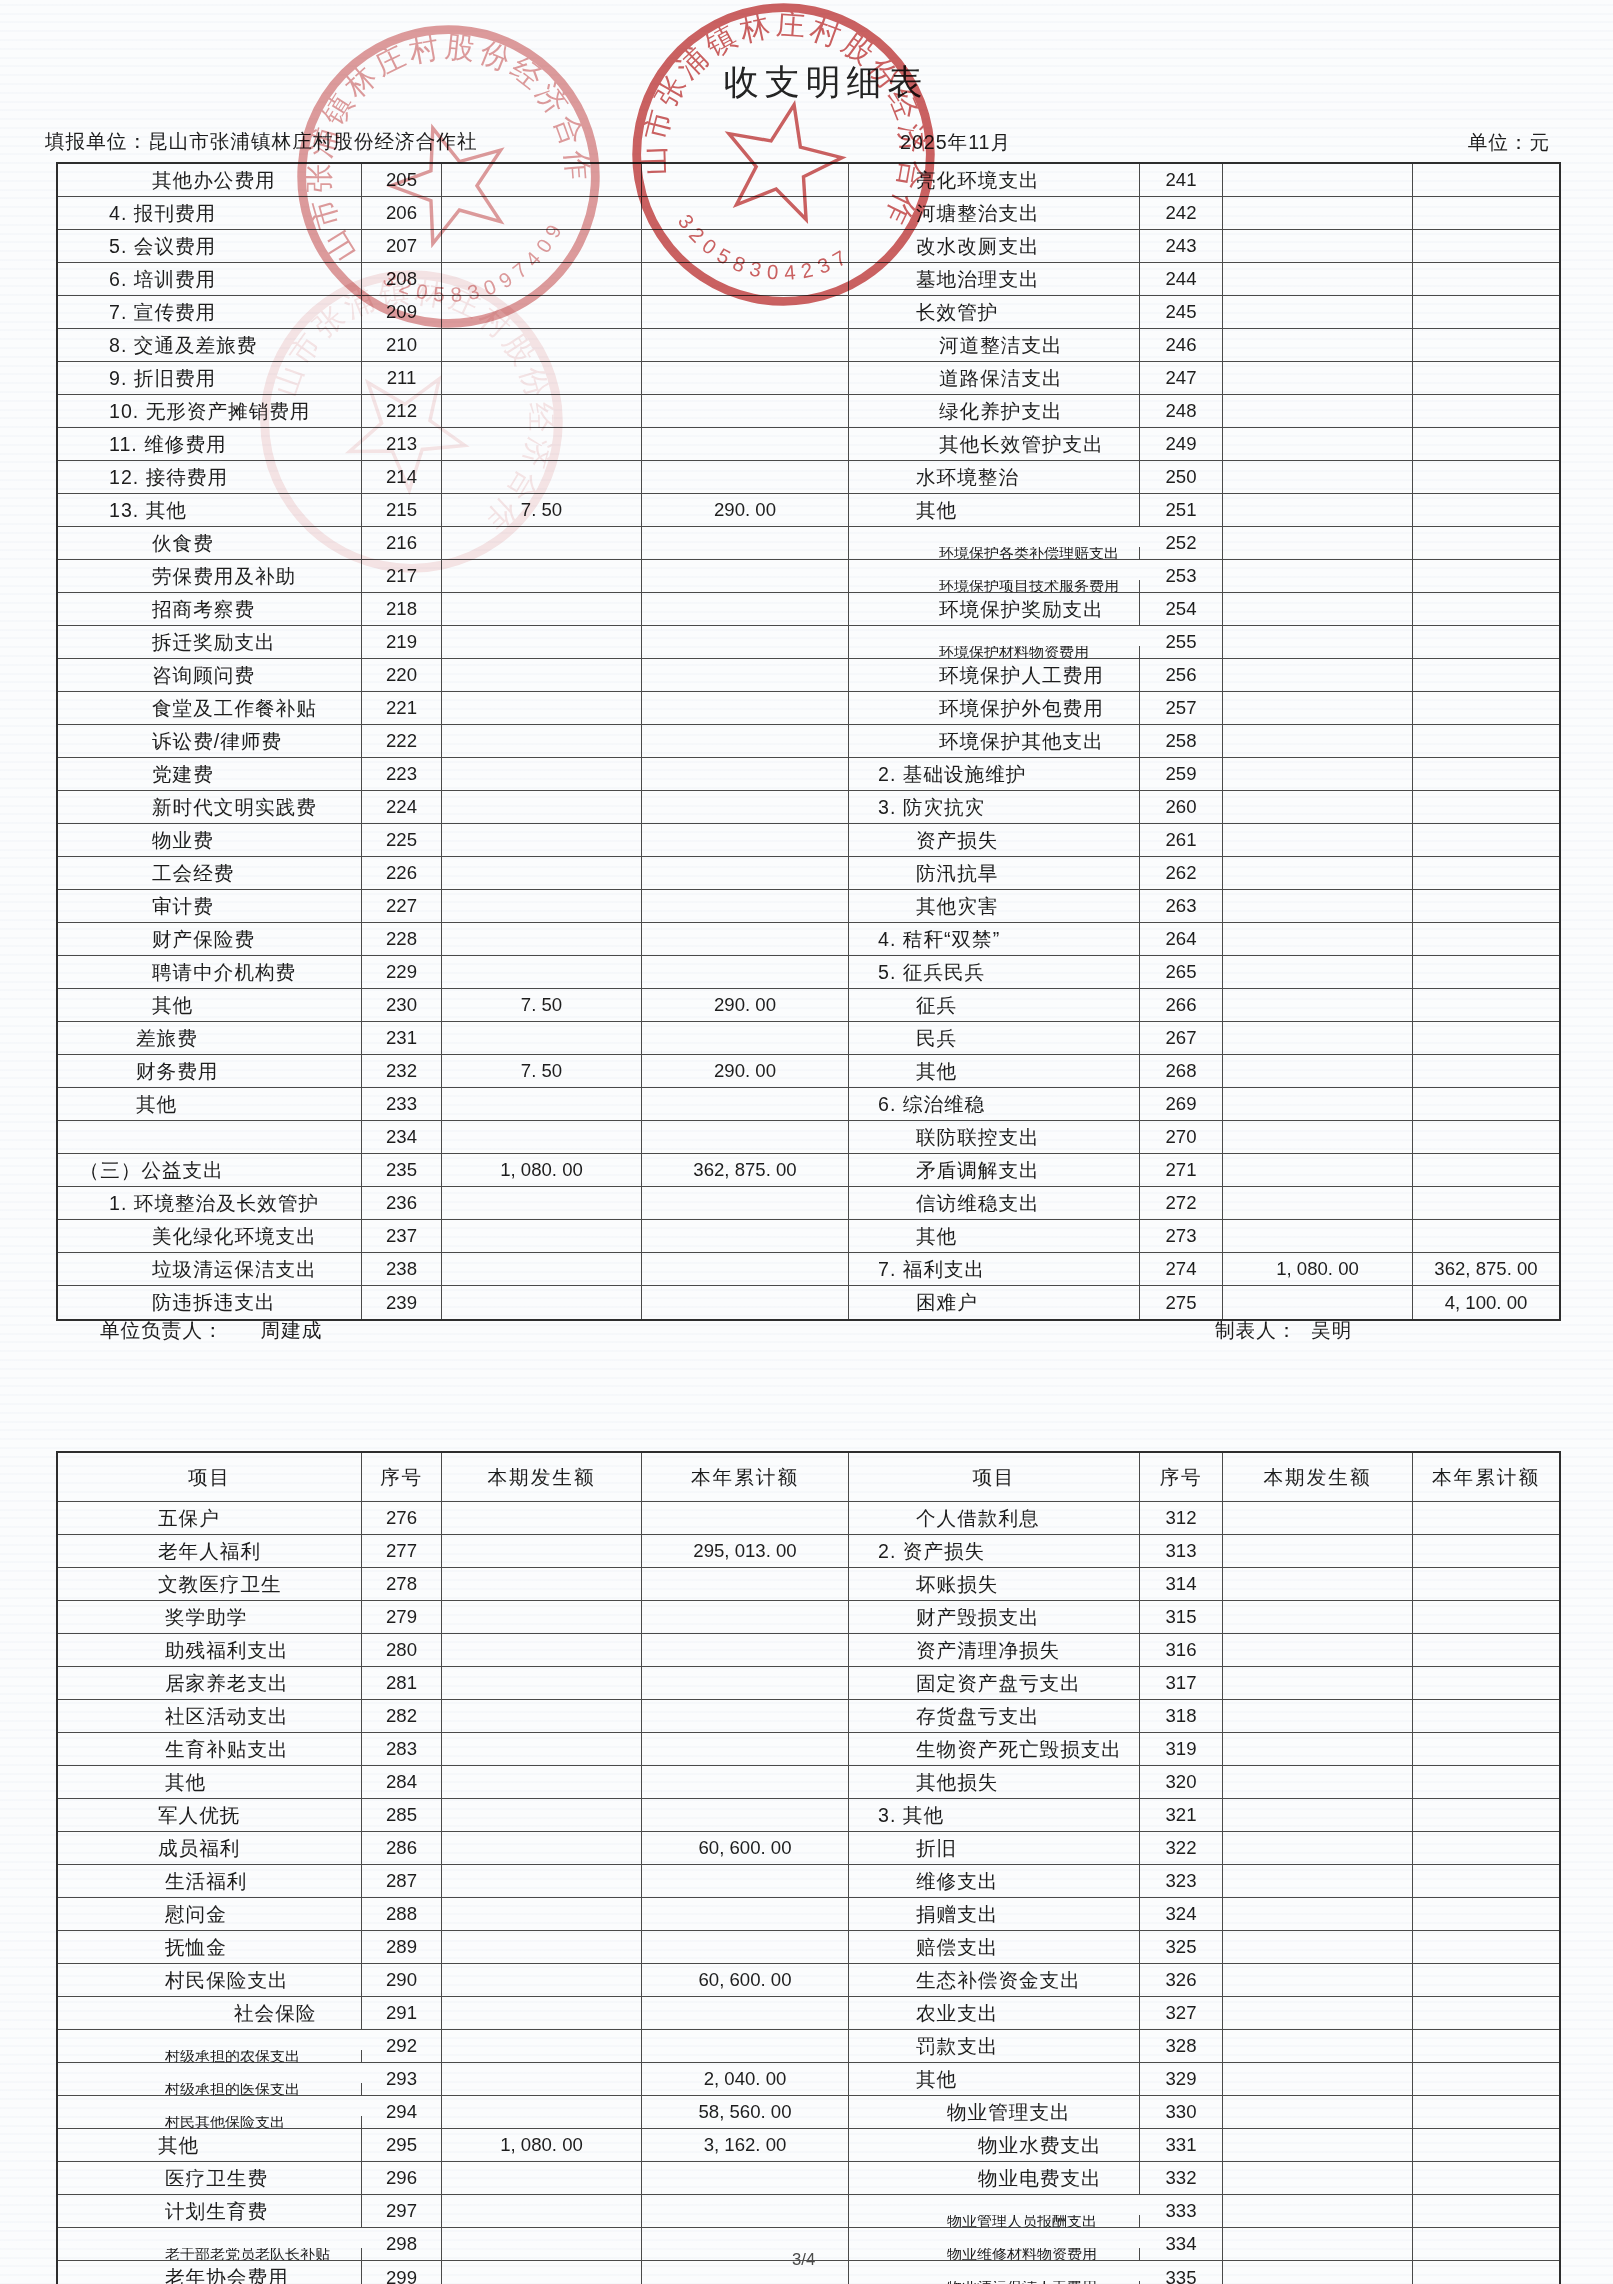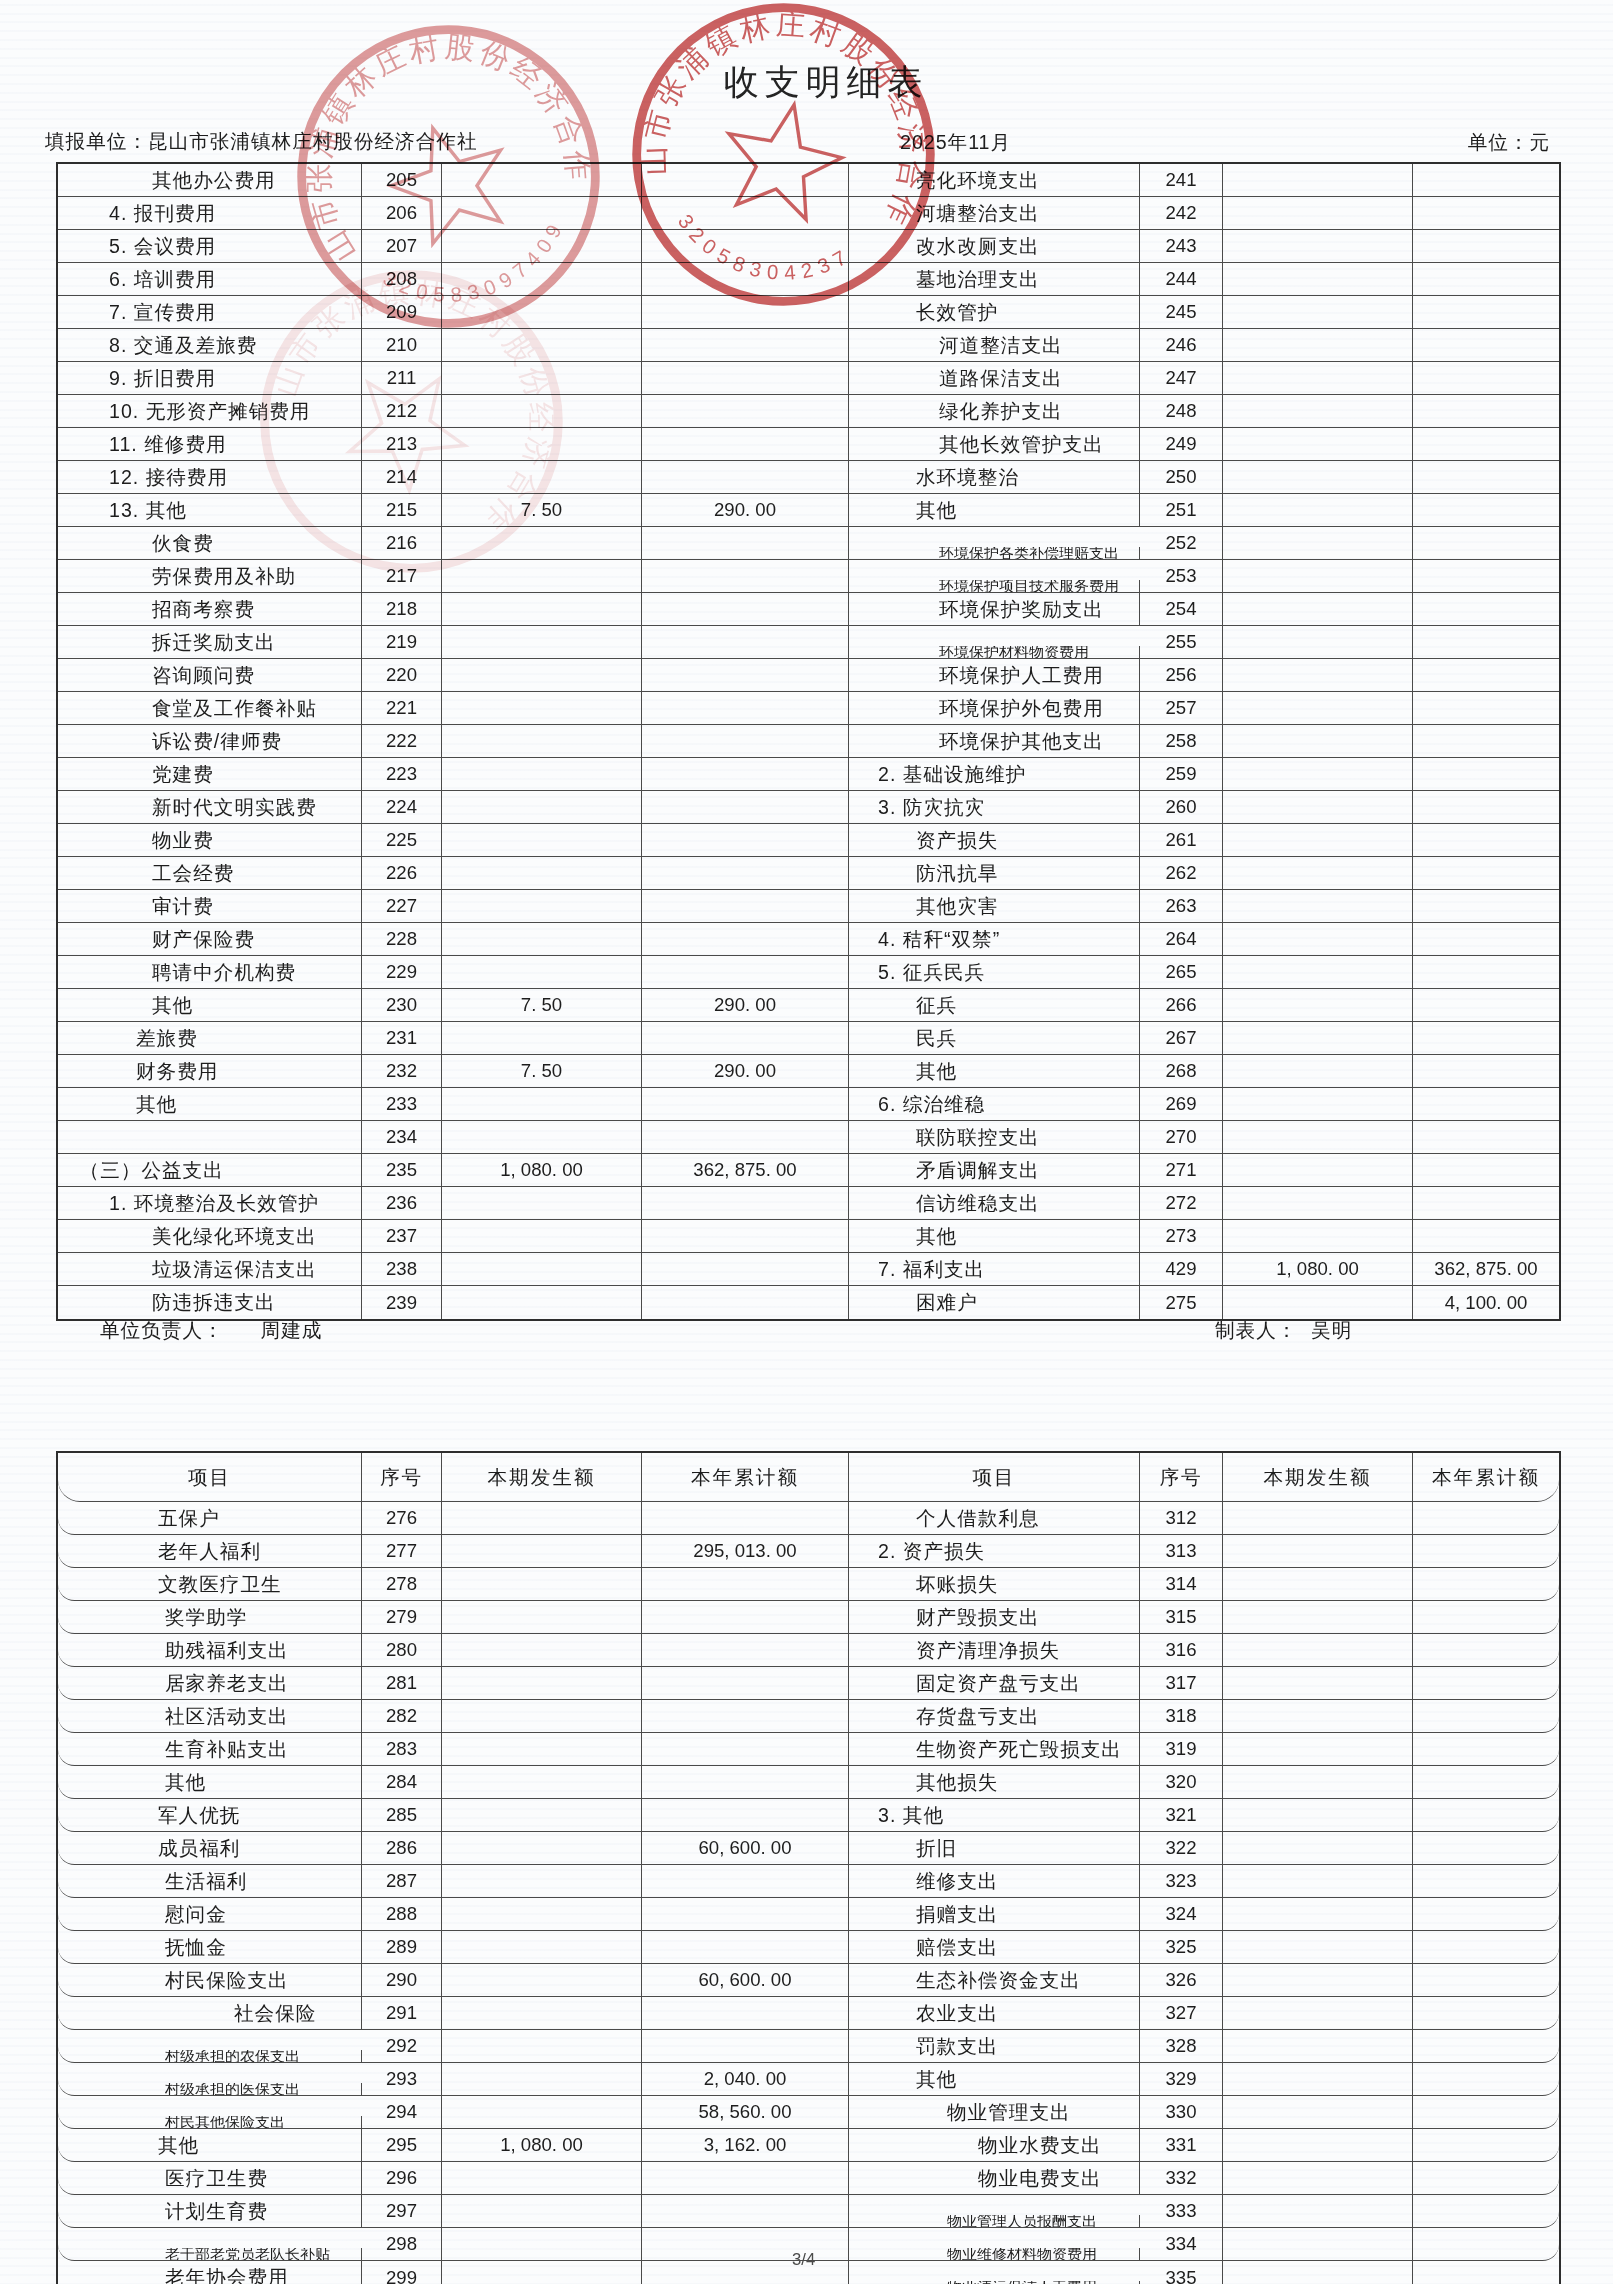--- a/index.html
+++ b/index.html
@@ -14,21 +14,21 @@
     font-size:35px;letter-spacing:5.9px;color:#242424;transform:translateX(19.6px);}
   .meta-unit{position:absolute;top:128px;left:45px;font-size:19.6px;letter-spacing:1px;}
   .meta-period{position:absolute;top:129px;left:900px;font-size:19.6px;letter-spacing:1px;}
   .meta-cur{position:absolute;top:129px;right:63px;font-size:19.6px;letter-spacing:1px;}
 
   .tbl{position:absolute;left:56px;border:2px solid #2e2e2e;background:transparent;}
   .t1{top:162px;}
   .t2{top:1451px;}
   .row{display:grid;grid-template-columns:304px 80px 200px 207px 291px 83px 190px 146px;
     height:33px;box-sizing:border-box;border-bottom:1px solid #4a4a4a;}
-  .t2 .row{height:33px;border-radius:22px;}
+  .t2 .row{height:33px;}
   .row:last-child{border-bottom:none;}
   .row.hdr{height:49px;}
   .cell{display:flex;align-items:center;box-sizing:border-box;border-right:1px solid #4a4a4a;
     overflow:hidden;white-space:nowrap;}
   .cell:last-child{border-right:none;}
   .lab{font-size:19.6px;letter-spacing:1px;}
   .num{justify-content:center;font-size:18.6px;}
   .val{justify-content:center;font-size:18.6px;}
   .h{justify-content:center;font-size:19.6px;letter-spacing:2px;}
   .sm{font-size:15px !important;letter-spacing:0 !important;margin-top:20px;}
@@ -402,21 +402,21 @@
         <div class="cell num">273</div>
         <div class="cell val"></div>
         <div class="cell val"></div>
       </div>
       <div class="row">
         <div class="cell lab L lvl2">垃圾清运保洁支出</div>
         <div class="cell num">238</div>
         <div class="cell val"></div>
         <div class="cell val"></div>
         <div class="cell lab R lvl1">7. 福利支出</div>
-        <div class="cell num">429</div>
+        <div class="cell num">274</div>
         <div class="cell val">1, 080. 00</div>
         <div class="cell val">362, 875. 00</div>
       </div>
       <div class="row">
         <div class="cell lab L lvl2">防违拆违支出</div>
         <div class="cell num">239</div>
         <div class="cell val"></div>
         <div class="cell val"></div>
         <div class="cell lab R lvl2">困难户</div>
         <div class="cell num">275</div>

